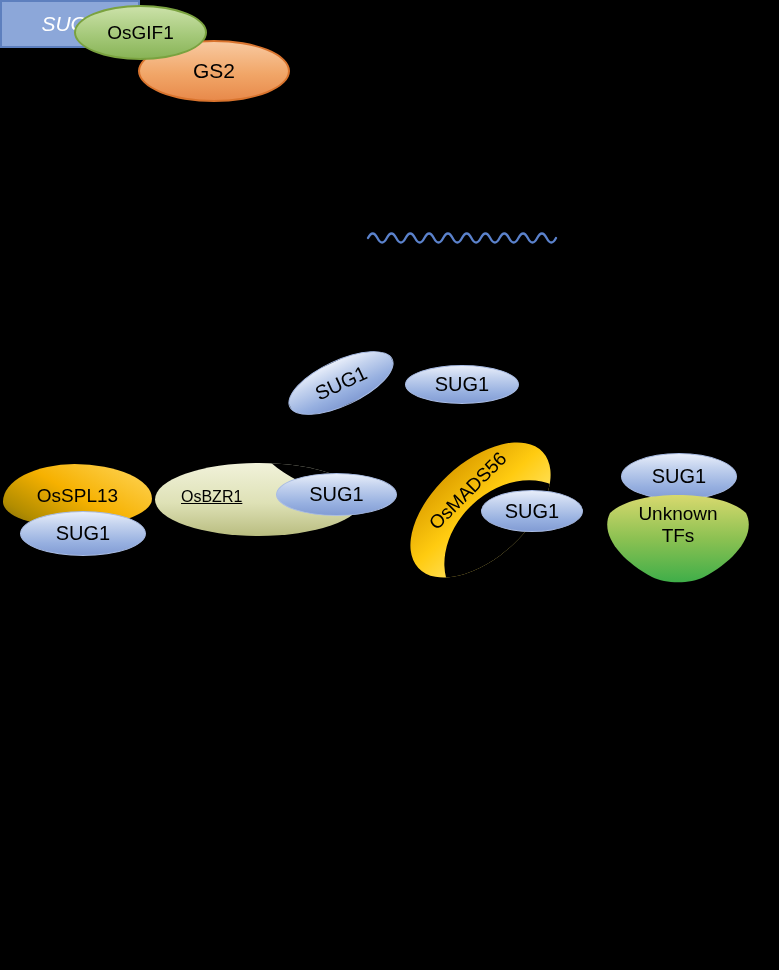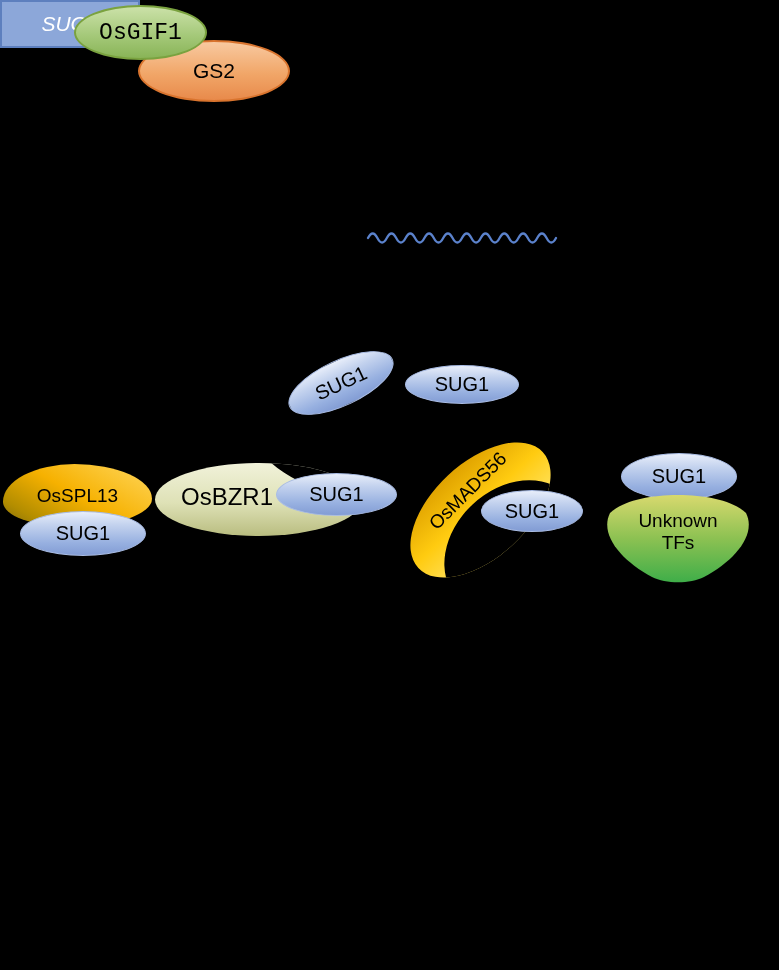--- a/index.html
+++ b/index.html
@@ -27,21 +27,21 @@
     border: 1px solid #a9bce4;
     font-size: 20px;
     color: #000;
     z-index: 3;
   }
   
   #osgif1 {
     left: 74px; top: 5px; width: 133px; height: 55px;
     background: linear-gradient(180deg, #cbe1a8 0%, #a5c97a 55%, #89b457 100%);
     border: 2px solid #7aa23f;
-    font-size: 23px; z-index: 3; font-family: Liberation Mono, monospace;
+    font-size: 19px; z-index: 3;
   }
   #gs2 {
     left: 138px; top: 40px; width: 152px; height: 62px;
     background: linear-gradient(180deg, #f8c9a0 0%, #f1a668 55%, #e88a4b 100%);
     border: 2px solid #d9742e;
     font-size: 21px; z-index: 2; align-items: center;
   }
   
   #gene-box {
     left: 393px; top: 92px; width: 140px; height: 48px;
@@ -71,21 +71,22 @@
     border-radius: 50%; overflow: hidden;
     background: linear-gradient(180deg, #f1f2da 0%, #dee1b6 55%, #b9bd80 100%);
     z-index: 1; position: absolute;
   }
   #bzr1-bite {
     position: absolute; left: 100px; top: -38px; width: 230px; height: 80px;
     background: #000; border-radius: 50%; transform: rotate(14deg);
   }
   #bzr1-label {
     position: absolute; left: 26px; top: 46%; transform: translateY(-50%);
-    font-size: 24px;
+    font-size: 16px;
+    text-decoration: underline;
   }
   #sug1-bzr { left: 276px; top: 473px; width: 121px; height: 43px; }
   
   #mads {
     left: 433px; top: 425px; width: 95px; height: 170px;
     transform: rotate(47deg);
     border-radius: 50%; overflow: hidden;
     background: linear-gradient(90deg, #e0a300 0%, #ffcb10 45%, #ffe873 100%);
     z-index: 1; position: absolute;
   }
@@ -97,21 +98,21 @@
     position: absolute; left: 398px; top: 480px; width: 140px;
     text-align: center; transform: rotate(-45deg);
     font-size: 19px; z-index: 4; color: #000;
   }
   #sug1-mads { left: 481px; top: 490px; width: 102px; height: 42px; }
   
   #sug1-unk { left: 621px; top: 453px; width: 116px; height: 47px; z-index: 2; }
   #unknown { left: 600px; top: 487px; width: 156px; height: 104px; z-index: 3; position: absolute; }
   #unknown-text {
     position: absolute; left: 623px; top: 503px; width: 110px;
-    text-align: center; font-size: 19px; line-height: 22px; z-index: 4; color: #000; margin-top: 7px;
+    text-align: center; font-size: 19px; line-height: 22px; z-index: 4; color: #000;
   }
 </style>
 </head>
 <body>
 
 <div class="stage">
 
   <div class="ellipse" id="osgif1">
     <span>OsGIF1</span>
   </div>

